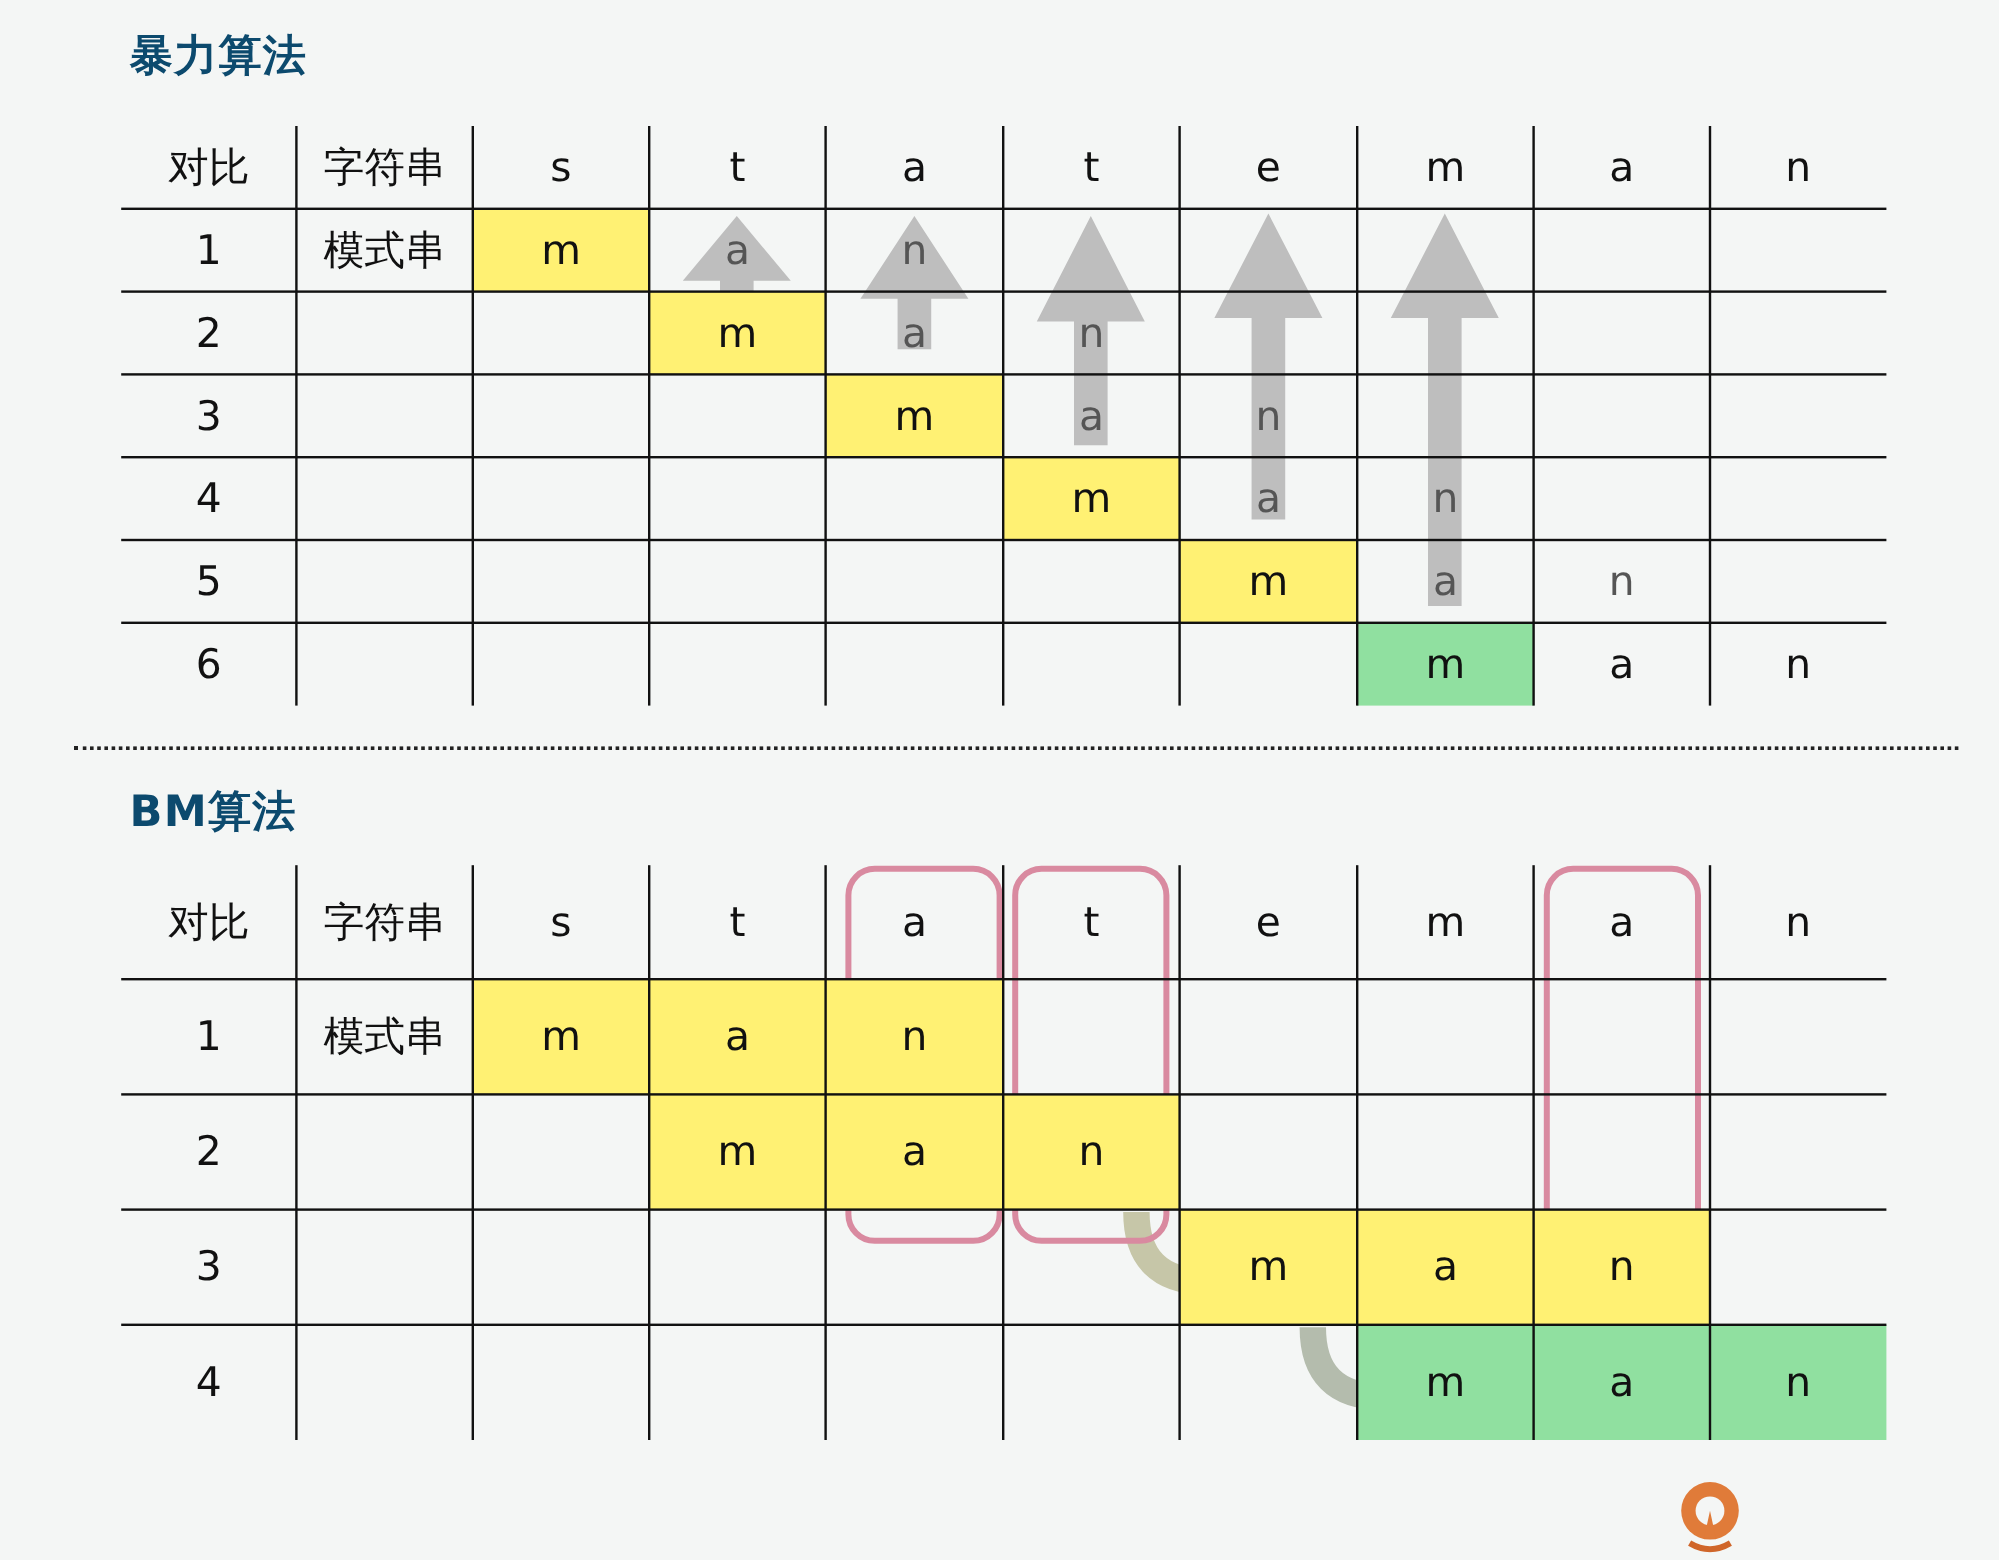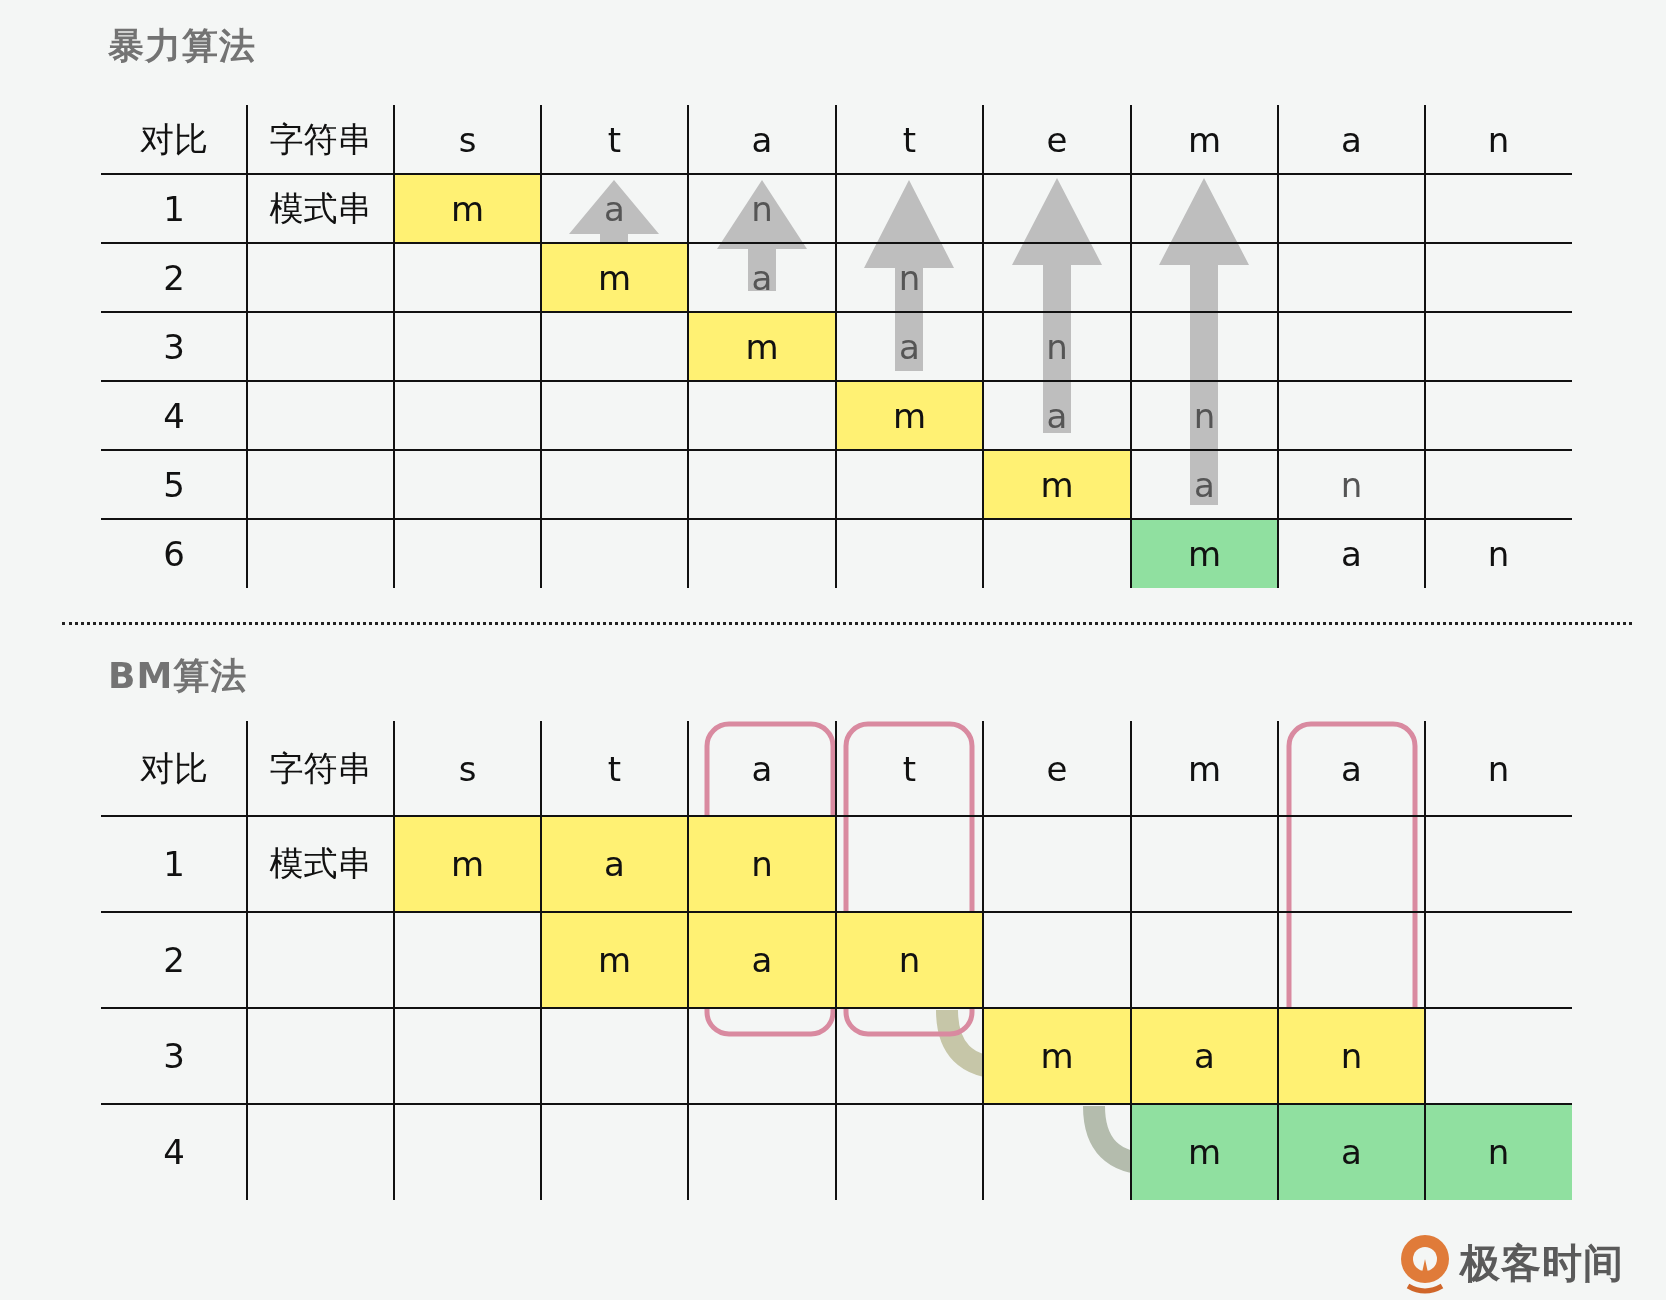--- a/index.html
+++ b/index.html
@@ -1,17 +1,17 @@
 <!DOCTYPE html>
 <html><head>
 <meta charset="utf-8">
 <style>
   html,body{margin:0;padding:0;}
   body{width:1666px;height:1300px;background:#f4f6f5;position:relative;overflow:hidden;font-family:"DejaVu Sans","Liberation Sans",sans-serif;}
-  .title{position:absolute;font-weight:bold;color:#737373;font-size:36px;letter-spacing:1px;}
+  .title{position:absolute;font-weight:bold;color:#0c4a6e;font-size:36px;letter-spacing:1px;}
   .tbl{position:absolute;}
   .cell{position:absolute;display:flex;align-items:center;justify-content:center;font-size:34px;color:#111;box-sizing:border-box;}
   .yellow{background:#fff173;}
   .green{background:#90e0a0;}
   .hline{position:absolute;height:2px;background:#111;}
   .vline{position:absolute;width:2px;background:#111;}
   .dotted{position:absolute;left:62px;top:622px;width:1570px;border-top:3px dotted #222;}
   svg.overlay{position:absolute;left:0;top:0;pointer-events:none;}
   .logo{position:absolute;left:1398px;top:1232px;display:flex;align-items:center;gap:8px;}
   .logo-text{font-size:40px;font-weight:bold;color:#5a5a5a;letter-spacing:1px;}
@@ -52,21 +52,20 @@
     <rect x="1289" y="724" width="126" height="470" rx="22" ry="22" fill="none" stroke="#d98aa0" stroke-width="5"></rect>
   </svg>
 
 <div class="logo">
   <svg width="54" height="62" viewBox="0 0 54 62">
     <circle cx="27" cy="27" r="24" fill="#e07b39"></circle>
     <circle cx="27" cy="27" r="12" fill="#f4f6f5"></circle>
     <path d="M27 27 L22 50 L32 50 Z" fill="#e07b39"></path>
     <path d="M10 54 Q27 64 44 54" stroke="#d0662a" stroke-width="5" fill="none"></path>
   </svg>
-  <span class="logo-text">极客时间</span>
 </div>
 
 <div class="cell" style="left: 101px; top: 105px; width: 146px; height: 69px;">对比</div>
 <div class="cell" style="left: 247px; top: 105px; width: 147px; height: 69px;">字符串</div>
 <div class="cell" style="left: 394px; top: 105px; width: 147px; height: 69px;">s</div>
 <div class="cell" style="left: 541px; top: 105px; width: 147px; height: 69px;">t</div>
 <div class="cell" style="left: 688px; top: 105px; width: 148px; height: 69px;">a</div>
 <div class="cell" style="left: 836px; top: 105px; width: 147px; height: 69px;">t</div>
 <div class="cell" style="left: 983px; top: 105px; width: 148px; height: 69px;">e</div>
 <div class="cell" style="left: 1131px; top: 105px; width: 147px; height: 69px;">m</div>

